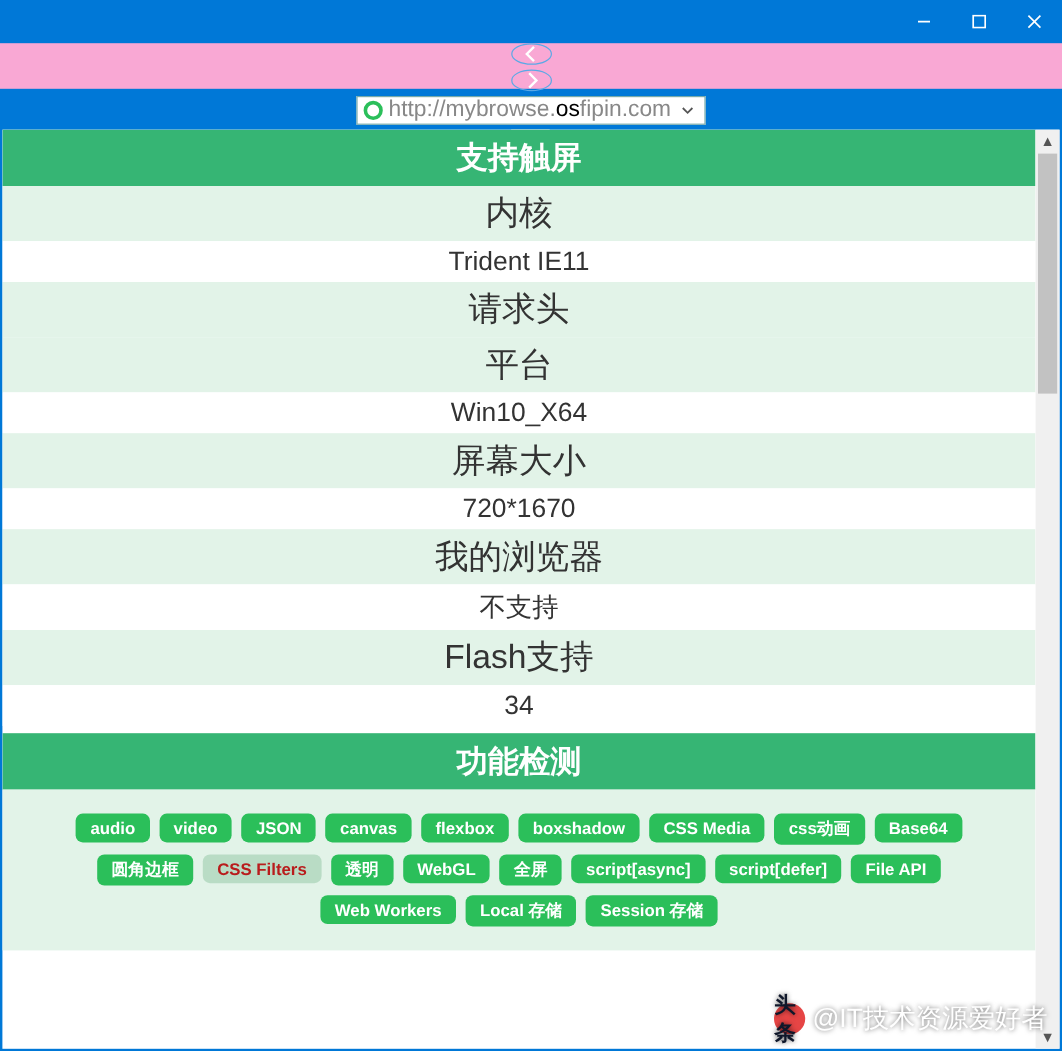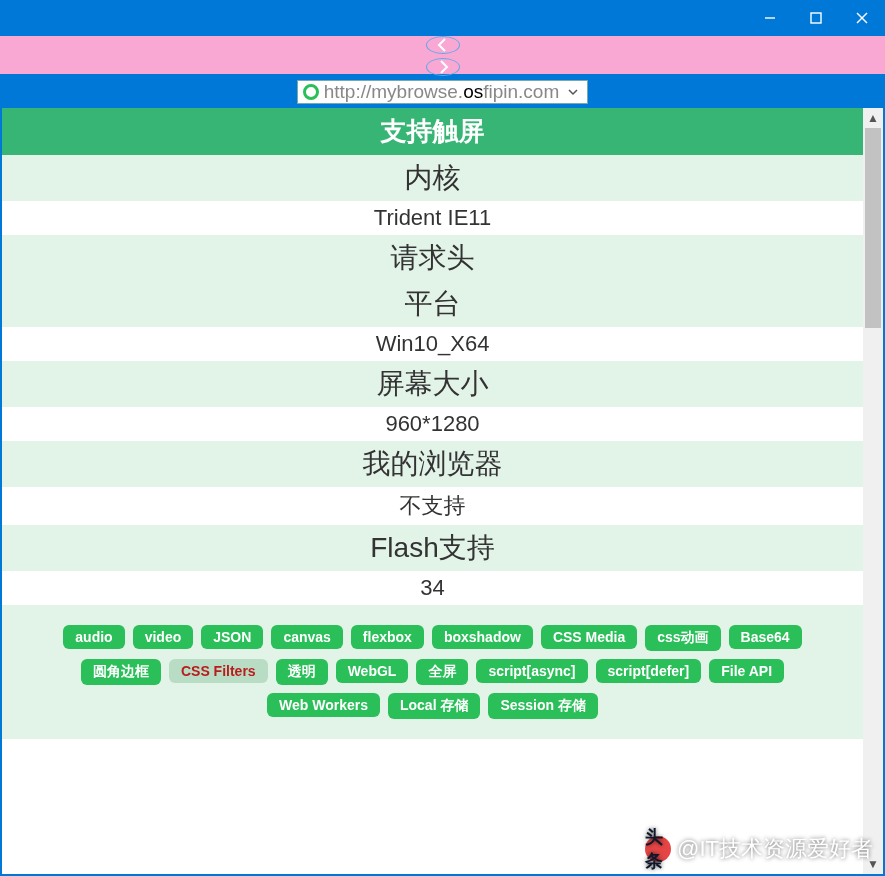--- a/index.html
+++ b/index.html
@@ -165,27 +165,28 @@
 
       <div class="bar-title">支持触屏</div>
 
       <div id="info-rows">
           <div class="row-h">内核</div>
           <div class="row-v">Trident IE11</div>
           <div class="row-h">请求头</div>
           <div class="row-h">平台</div>
           <div class="row-v">Win10_X64</div>
           <div class="row-h">屏幕大小</div>
-          <div class="row-v">960*1280</div>
+          <div class="row-v">720*1670</div>
           <div class="row-h">我的浏览器</div>
           <div class="row-v">不支持</div>
           <div class="row-h">Flash支持</div>
           <div class="row-v">34</div>
         </div>
 
+      <div class="bar-sub">功能检测</div>
       <div class="feat-area" id="feat-area"><span class="chip on">audio</span><span class="chip on">video</span><span class="chip on">JSON</span><span class="chip on">canvas</span><span class="chip on">flexbox</span><span class="chip on">boxshadow</span><span class="chip on">CSS Media</span><span class="chip on">css动画</span><span class="chip on">Base64</span><span class="chip on">圆角边框</span><span class="chip off">CSS Filters</span><span class="chip on">透明</span><span class="chip on">WebGL</span><span class="chip on">全屏</span><span class="chip on">script[async]</span><span class="chip on">script[defer]</span><span class="chip on">File API</span><span class="chip on">Web Workers</span><span class="chip on">Local 存储</span><span class="chip on">Session 存储</span></div>
 
     </div>
     <div class="vscroll">
       <div class="arr">▲</div>
       <div class="track">
         <div class="thumb"></div>
       </div>
       <div class="arr">▼</div>
     </div>

